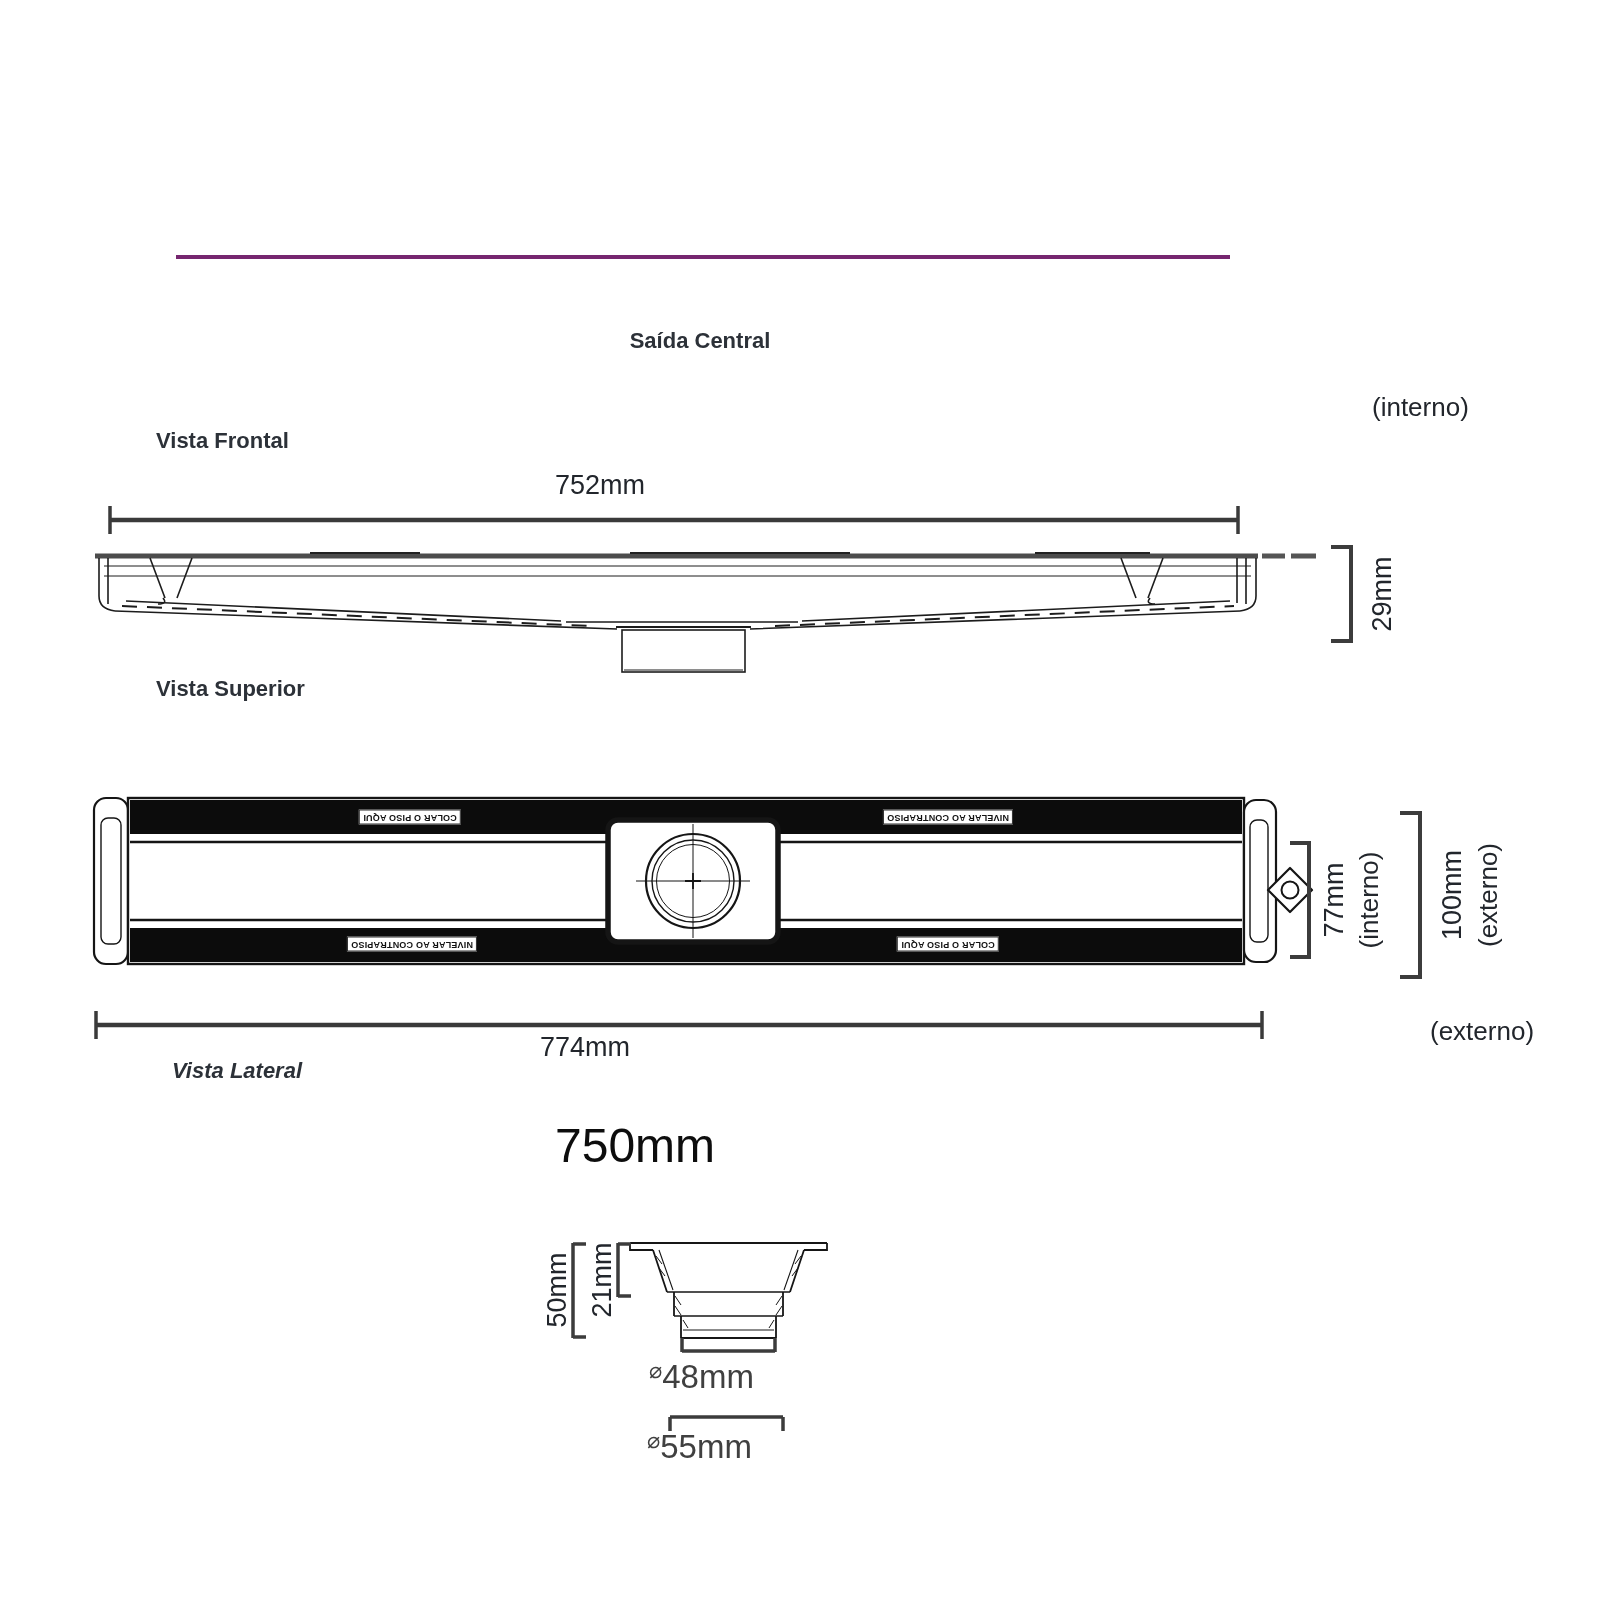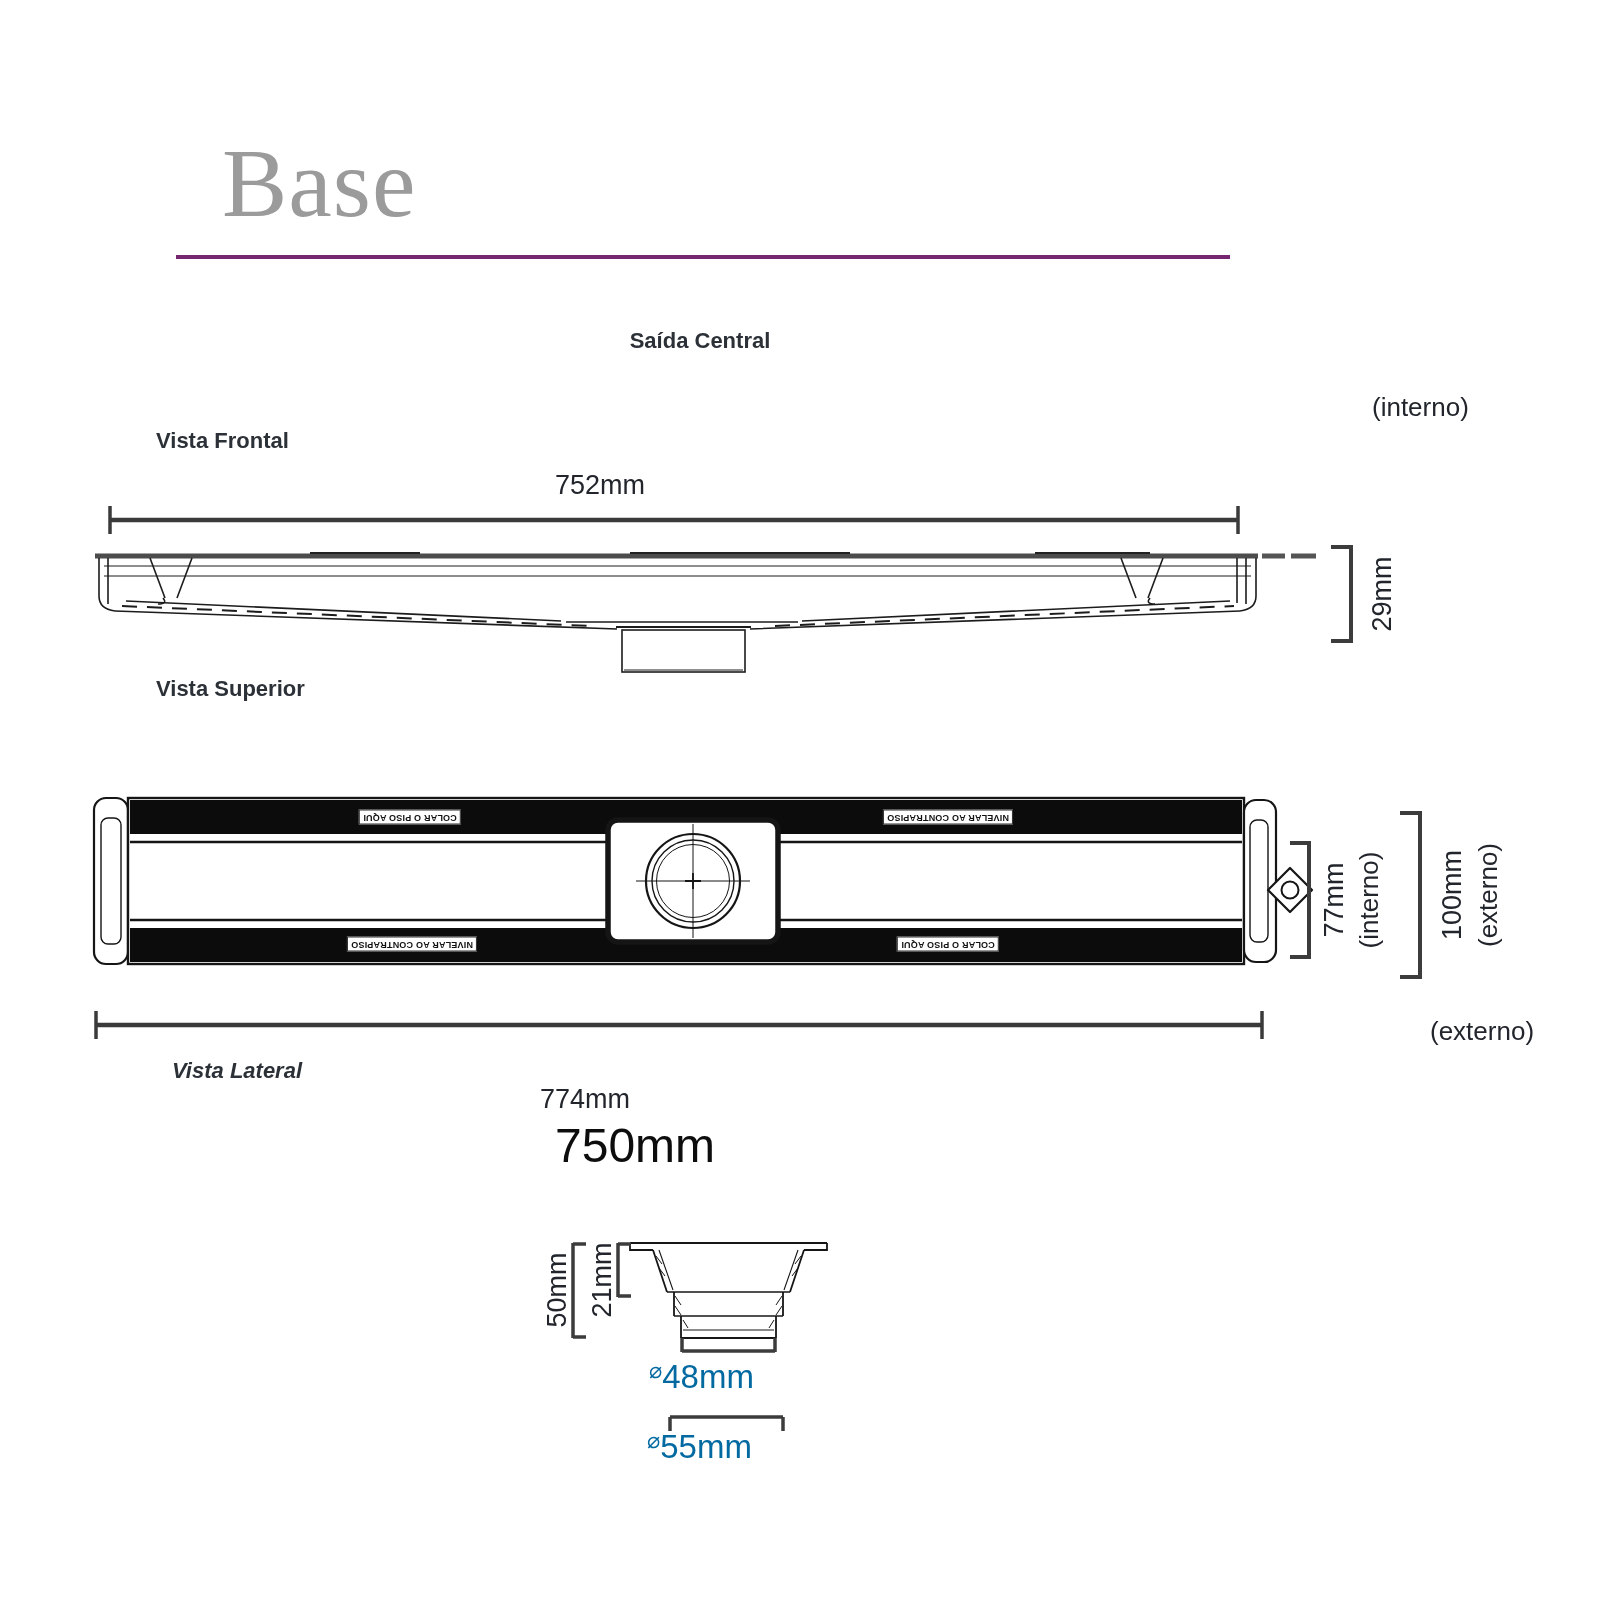--- a/index.html
+++ b/index.html
@@ -12,21 +12,21 @@
   .subtitle{font-size:22px;text-align:center;}
   .viewlabel{font-size:22px;margin-left:8px;}
   .dim{font-size:27px;color:#22262c;white-space:nowrap;}
   .note{font-size:26px;color:#22262c;white-space:nowrap;}
   .center{}
   .rot-ccw{transform:translate(-50%,-50%) rotate(-90deg);transform-origin:center;}
   .strip-label{font-size:9px;font-weight:bold;color:#111;background:#fff;border:1px solid #2a2a2a;
                padding:0 3px;line-height:13px;white-space:nowrap;letter-spacing:.2px;
                transform:translate(-50%,-50%) rotate(180deg);}
   .big750{font-size:48px;font-weight:normal;color:#0d0d0d;}
-  .diam{font-size:33px;color:#0369a1;white-space:nowrap;}
+  .diam{font-size:33px;color:#404040;white-space:nowrap;}
   .diam .phi{font-size:22px;vertical-align:10px;}
   svg{position:absolute;left:0;top:0;}
 </style>
 </head>
 <body>
 
 <div class="page">
 
   <svg width="1600" height="1600" viewBox="0 0 1600 1600">
 
@@ -123,41 +123,40 @@
 
       <g stroke="#3c3c3c" stroke-width="3.5">
         <path d="M682,1338 V1352 M775,1338 V1352 M682,1351 H775"></path>
         <path d="M670,1417 H783 M670,1417 V1431 M783,1417 V1431"></path>
         <path d="M573,1243 V1338 M573,1244 H586 M573,1337 H586"></path>
         <path d="M618,1243 V1297 M618,1244 H631 M618,1296 H631"></path>
       </g>
     </g>
   </svg>
 
-  <div class="abs title" style="left:222px;top:134px;">Base</div>
   <div class="abs rule" style="left: 176px; top: 255px; width: 1054px; background: rgb(118, 38, 111);"></div>
 
   <div class="abs subtitle h-bold" style="left:500px;top:328px;width:400px;">Saída Central</div>
 
   <div class="abs note" style="left:1372px;top:392px;">(interno)</div>
   <div class="abs viewlabel h-bold" style="left:148px;top:428px;">Vista Frontal</div>
   <div class="abs dim center" style="left:555px;top:470px;width:200px;">752mm</div>
   <div class="abs dim rot-ccw" style="left:1382px;top:594px;">29mm</div>
 
   <div class="abs viewlabel h-bold" style="left:148px;top:676px;">Vista Superior</div>
   <div class="abs strip-label" style="left:410px;top:817px;">COLAR O PISO AQUI</div>
   <div class="abs strip-label" style="left:948px;top:817px;">NIVELAR AO CONTRAPISO</div>
   <div class="abs strip-label" style="left:412px;top:944px;">NIVELAR AO CONTRAPISO</div>
   <div class="abs strip-label" style="left:948px;top:944px;">COLAR O PISO AQUI</div>
 
   <div class="abs dim rot-ccw" style="left:1334px;top:900px;">77mm</div>
   <div class="abs note rot-ccw" style="left:1369px;top:900px;">(interno)</div>
   <div class="abs dim rot-ccw" style="left:1452px;top:895px;">100mm</div>
   <div class="abs note rot-ccw" style="left:1488px;top:895px;">(externo)</div>
-  <div class="abs dim center" style="left:540px;top:1084px;width:200px;">774mm</div>
+  <div class="abs dim center" style="left:540px;top:1032px;width:200px;">774mm</div>
   <div class="abs note" style="left:1430px;top:1016px;">(externo)</div>
 
   <div class="abs viewlabel h-bold" style="left:164px;top:1058px;font-style:italic;">Vista Lateral</div>
   <div class="abs big750 center" style="left:555px;top:1118px;width:290px;">750mm</div>
   <div class="abs dim rot-ccw" style="left:557px;top:1290px;">50mm</div>
   <div class="abs dim rot-ccw" style="left:602px;top:1280px;">21mm</div>
 
   <div class="abs diam center" style="left:649px;top:1358px;width:160px;">
     <span class="phi">⌀</span><span>48mm</span>
   </div>

